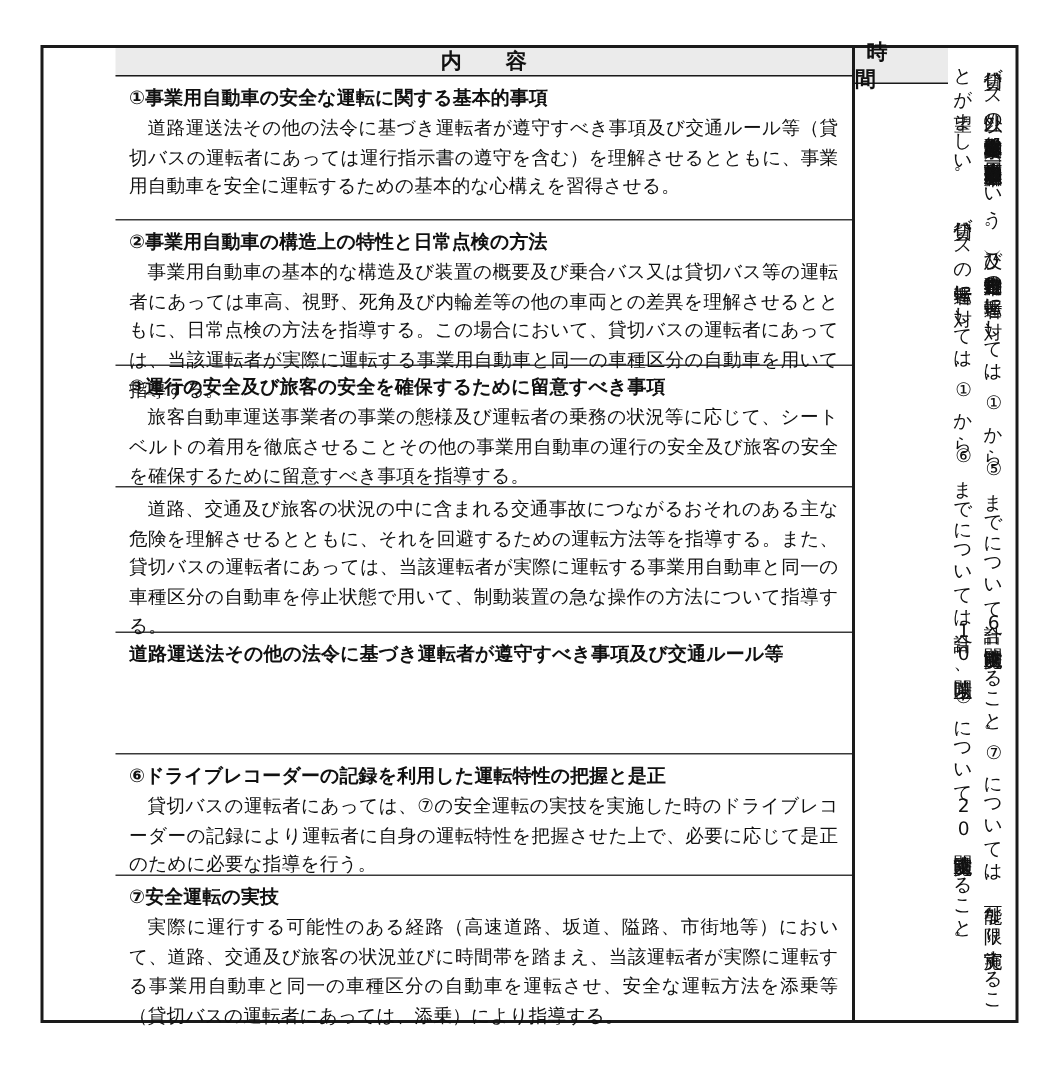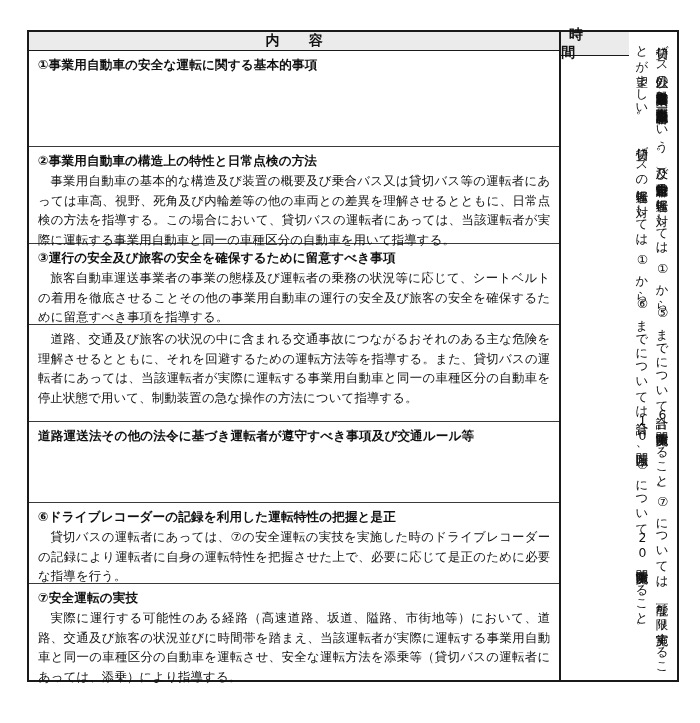--- a/index.html
+++ b/index.html
@@ -28,20 +28,21 @@
     position: absolute;
     left: 27px;
     top: 30px;
     width: 652px;
     height: 652px;
     box-sizing: border-box;
     border: 2px solid #1a1a1a;
     background: #ffffff;
     display: flex;
     flex-direction: row;
+    padding-left: 48px;
   }
 
   
   .col-content {
     width: 566px;
     box-sizing: border-box;
     border-right: 2px solid #1a1a1a;
     display: flex;
     flex-direction: column;
   }
@@ -138,20 +139,21 @@
   <div class="table-wrap">
 
     <div class="col-content">
 
       <div class="head-cell">内　容</div>
 
       <div class="content-body">
 
         <div class="row r1">
           <p class="row-heading">①事業用自動車の安全な運転に関する基本的事項</p>
+          <p class="row-text">道路運送法その他の法令に基づき運転者が遵守すべき事項及び交通ルール等（貸切バスの運転者にあっては運行指示書の遵守を含む）を理解させるとともに、事業用自動車を安全に運転するための基本的な心構えを習得させる。</p>
         </div>
 
         <div class="row r2">
           <p class="row-heading">②事業用自動車の構造上の特性と日常点検の方法</p>
           <p class="row-text">事業用自動車の基本的な構造及び装置の概要及び乗合バス又は貸切バス等の運転者にあっては車高、視野、死角及び内輪差等の他の車両との差異を理解させるとともに、日常点検の方法を指導する。この場合において、貸切バスの運転者にあっては、当該運転者が実際に運転する事業用自動車と同一の車種区分の自動車を用いて指導する。</p>
         </div>
 
         <div class="row r3">
           <p class="row-heading">③運行の安全及び旅客の安全を確保するために留意すべき事項</p>
           <p class="row-text">旅客自動車運送事業者の事業の態様及び運転者の乗務の状況等に応じて、シートベルトの着用を徹底させることその他の事業用自動車の運行の安全及び旅客の安全を確保するために留意すべき事項を指導する。</p>

